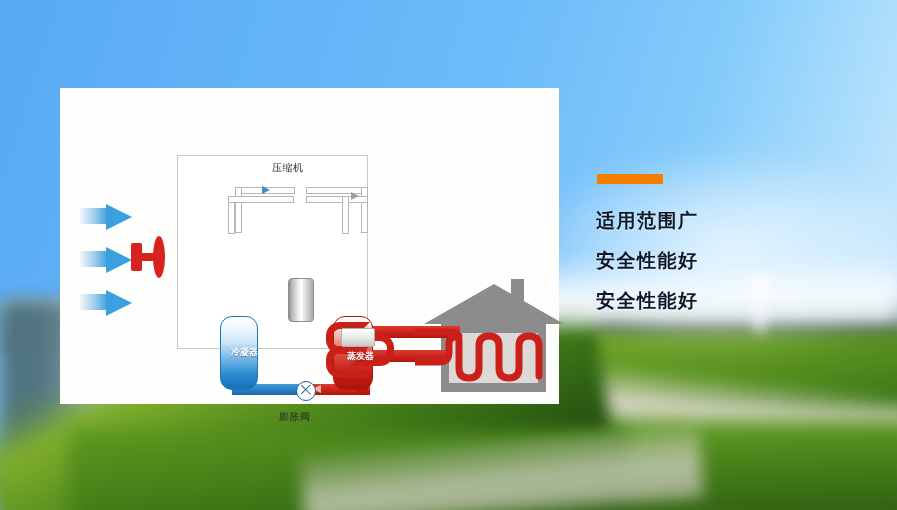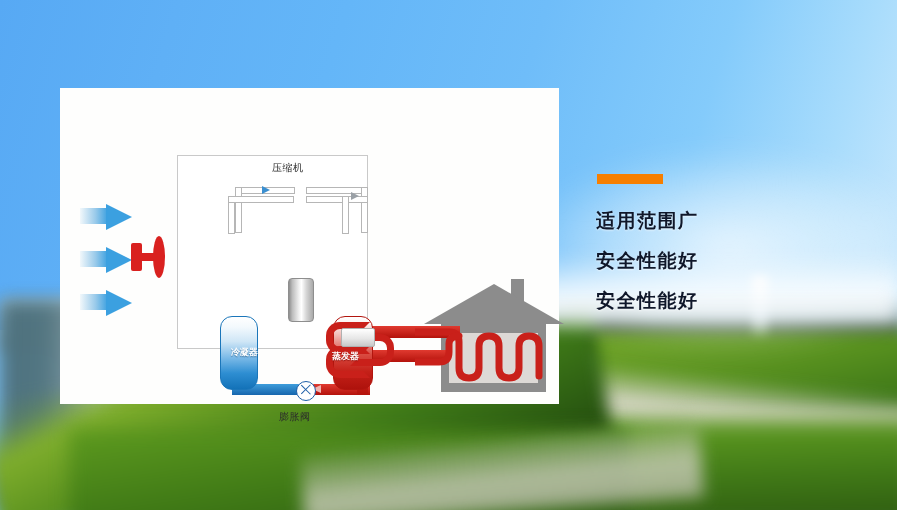--- a/index.html
+++ b/index.html
@@ -227,21 +227,21 @@
     border-radius: 12px;
     background: linear-gradient(180deg,#ffffff 0%, #fdf0ef 10%, #f0b8b3 26%, #d94b41 52%, #c42018 76%, #ae120c 100%);
     border: 1px solid #b2150e;
     box-sizing: border-box;
     z-index: 6;
   }
   .evaporator-label {
     position: absolute;
     left: 272px; top: 262px;
     width: 42px;
-    text-align: left;
+    text-align: right;
     font-size: 9px;
     color: #ffffff;
     font-weight: bold;
     text-shadow: 0 1px 1px rgba(120,0,0,.7);
     z-index: 10;
     font-family: Liberation Sans, sans-serif;
   }
 
   
   .valve {

